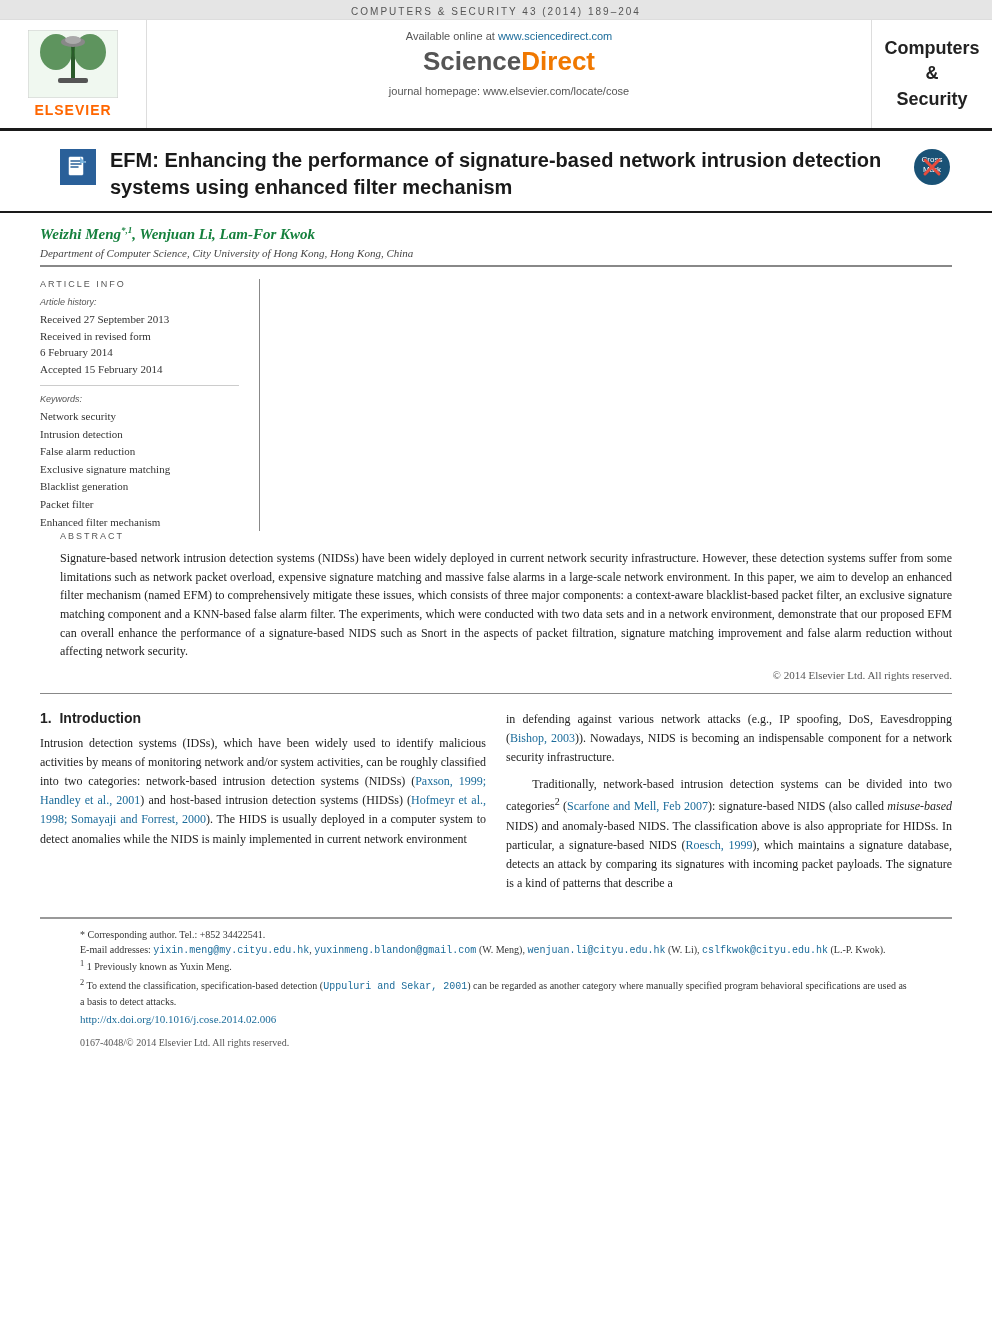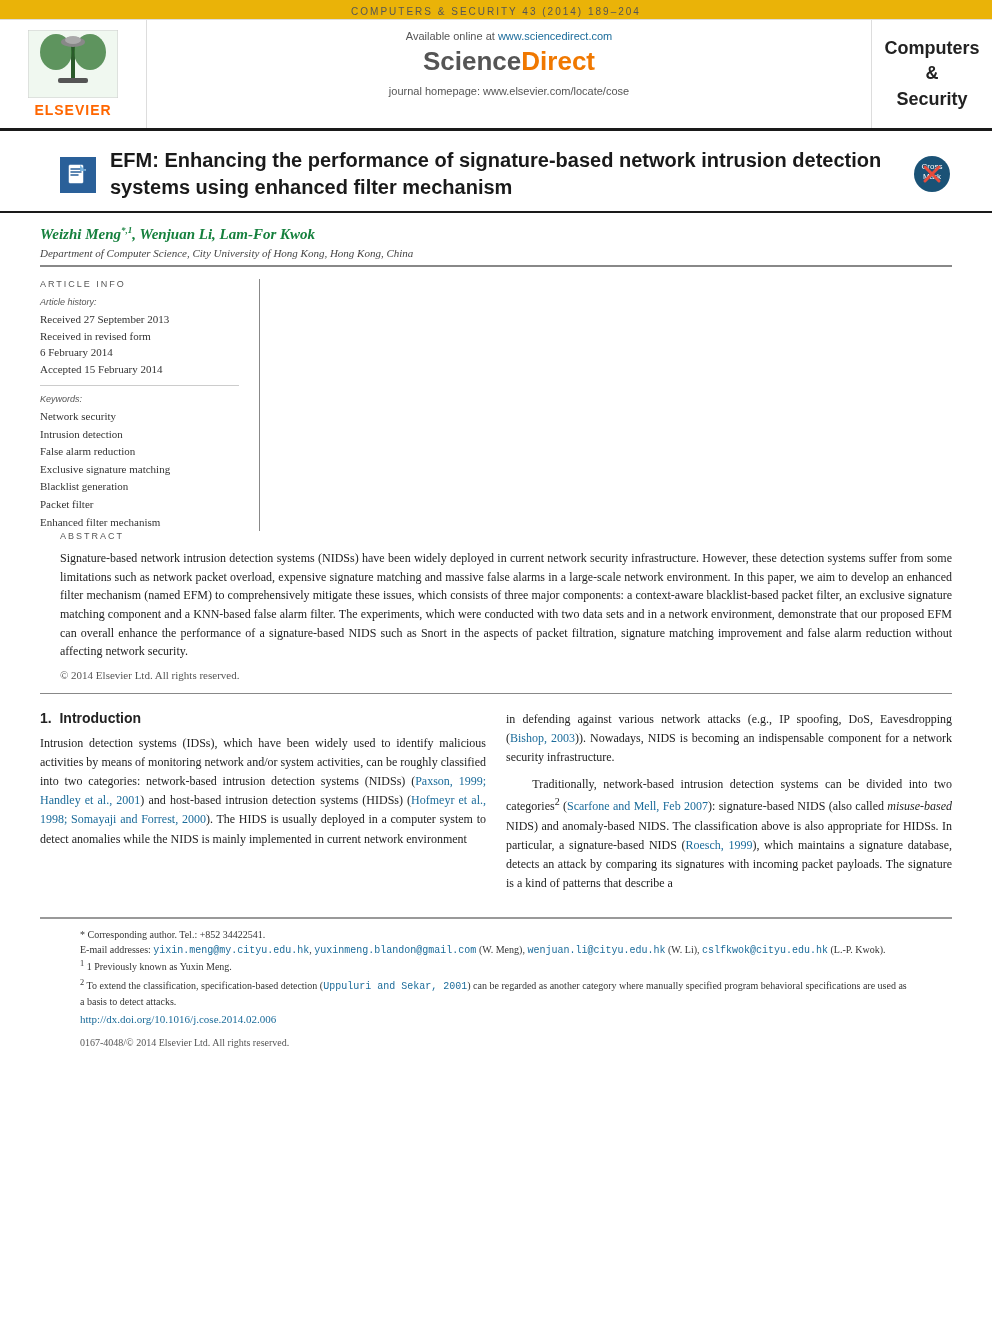--- a/index.html
+++ b/index.html
@@ -11,21 +11,21 @@
     }
     .page {
       width: 992px;
       min-height: 1323px;
       background: #fff;
       margin: 0 auto;
       position: relative;
     }
     
     .top-banner {
-      background: #eab308;
+      background: #e5e5e5;
       text-align: center;
       padding: 6px 0 2px;
       font-size: 10px;
       letter-spacing: 2px;
       color: #555;
       border-bottom: 1px solid #ddd;
       font-family: Arial, sans-serif;
     }
     
     .header-area {
@@ -99,21 +99,21 @@
       font-size: 18px;
       font-weight: bold;
       color: #222;
       line-height: 1.4;
     }
     
     .title-area {
       padding: 16px 40px 10px 60px;
       border-bottom: 2px solid #1a1a1a;
       display: flex;
-      align-items: center;
+      align-items: flex-start;
     }
     .title-icon {
       width: 36px;
       height: 36px;
       background: #2a6099;
       display: flex;
       align-items: center;
       justify-content: center;
       margin-right: 14px;
       margin-top: 2px;
@@ -217,20 +217,21 @@
     }
     .abstract-text {
       font-size: 12px;
       line-height: 1.55;
       color: #222;
       text-align: justify;
     }
     .copyright-line {
       font-size: 11px;
       color: #555;
+      text-align: right;
       margin-top: 8px;
     }
     
     .body-content {
       padding: 16px 40px;
       display: flex;
       gap: 20px;
     }
     .body-left {
       flex: 1;

